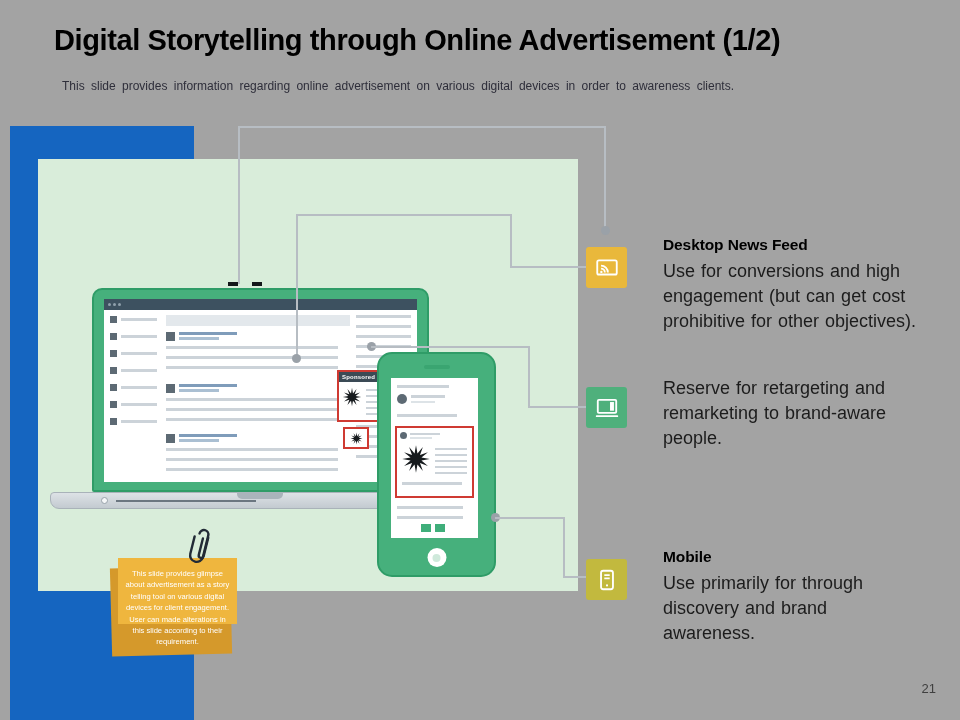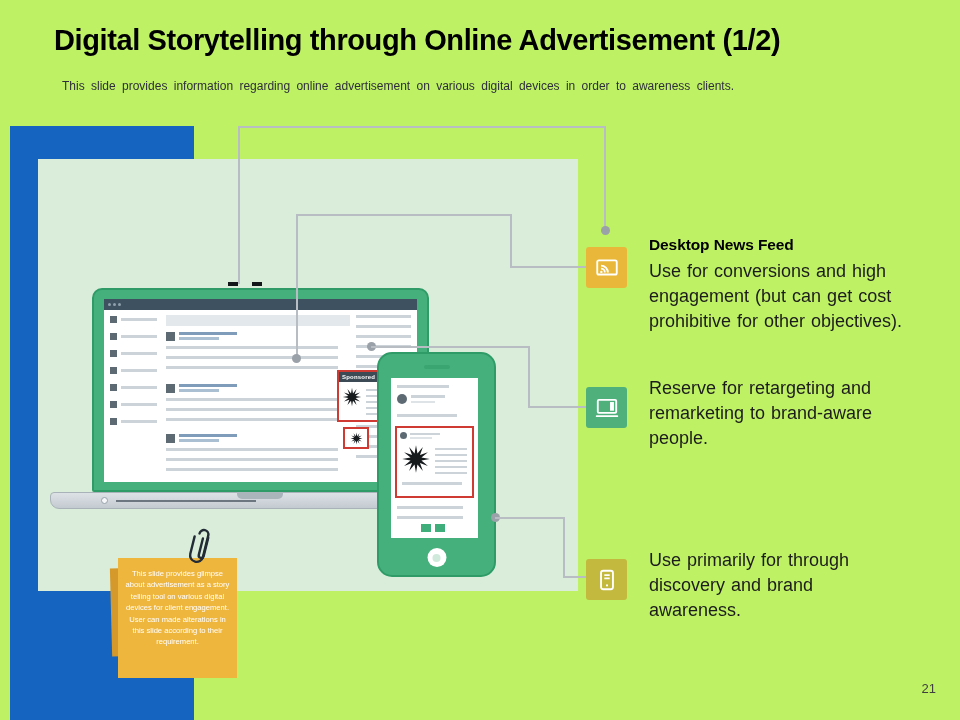--- a/index.html
+++ b/index.html
@@ -1,16 +1,16 @@
 <!DOCTYPE html>
 <html><head>
 <meta charset="utf-8">
 <style>
   html,body{margin:0;padding:0;background:#e8e8e8;}
-  .slide{position:relative;width:960px;height:720px;background:#bef264;overflow:hidden;
+  .slide{position:relative;width:960px;height:720px;background:#a3a3a3;overflow:hidden;
          font-family:"Liberation Sans",sans-serif;margin:0 auto;}
   .a{position:absolute;}
 
   
   .title{position:absolute;left:54px;top:24px;font-size:29px;font-weight:bold;color:#000;
          letter-spacing:-0.4px;}
   .subtitle{position:absolute;left:62px;top:79px;font-size:12px;color:#2e2e3a;word-spacing:3px;}
 
   
   .blue-band{background:#1565c0;}
@@ -57,33 +57,33 @@
   .p-home::after{content:"";position:absolute;left:50%;top:50%;transform:translate(-50%,-50%);
           width:8px;height:8px;border-radius:50%;background:#cfe9db;}
   .p-speaker{position:absolute;left:50%;transform:translateX(-50%);top:11px;width:26px;height:4px;
           background:#3aa571;border-radius:2px;}
   .gline{background:#ccd3d9;}
   .gline2{background:#dde3e7;}
   .dot-avatar{border-radius:50%;background:#5d6a74;}
   .teal-sq{background:#3fae7a;}
 
   
-  .feature{position:absolute;left:586px;width:332px;display:flex;gap:22px;z-index:9;}
+  .feature{position:absolute;left:586px;width:332px;display:flex;gap:36px;z-index:9;}
   .f-icon{width:41px;height:41px;border-radius:3px;flex:0 0 auto;margin-top:11px;
           display:flex;align-items:center;justify-content:center;}
   .c-yellow{background:#e9b83b;}
   .c-green{background:#4fb07c;}
   .c-olive{background:#c2b93e;}
   .f-title{font-size:15.5px;font-weight:bold;color:#000;margin:0 0 5px;letter-spacing:-0.1px;}
   .f-desc{font-size:18px;color:#1c1c1c;line-height:1.38;word-spacing:1px;max-width:255px;}
 
   
   .note-shadow{left:111px;top:567px;width:120px;height:88px;background:#d5992b;
                transform:rotate(-1.5deg);z-index:7;}
-  .note{left:118px;top:558px;width:119px;height:120px;background:#efb63e;z-index:8;}
+  .note{left:118px;top:558px;width:119px;height:66px;background:#efb63e;z-index:8;}
   .note-text{padding:10px 7px;font-size:7.6px;line-height:1.5;color:#fff;text-align:center;}
   .paperclip{left:188px;top:526px;z-index:9;transform:rotate(14deg);}
 
   .page-num{position:absolute;right:24px;top:681px;font-size:13px;color:#3f3f3f;}
   .star{display:block;}
 </style>
 </head>
 <body>
 
 <svg width="0" height="0" style="position:absolute">
@@ -271,18 +271,19 @@
 
   <div class="feature" style="top:548px;">
     <div class="f-icon c-olive">
       <svg width="26" height="26" viewBox="0 0 24 24" fill="none" stroke="#fff" stroke-width="1.7">
         <rect x="6.5" y="3.5" width="11" height="17" rx="2"></rect>
         <path d="M9.5 7.5 h5 M9.5 10.5 h5"></path>
         <circle cx="12" cy="17" r="1" fill="#fff" stroke="none"></circle>
       </svg>
     </div>
     <div>
+      <div class="f-title">Mobile</div>
       <div class="f-desc">Use primarily for through discovery and brand awareness.</div>
     </div>
   </div>
 
   <div class="page-num">21</div>
 </div>
 
 </body></html>

